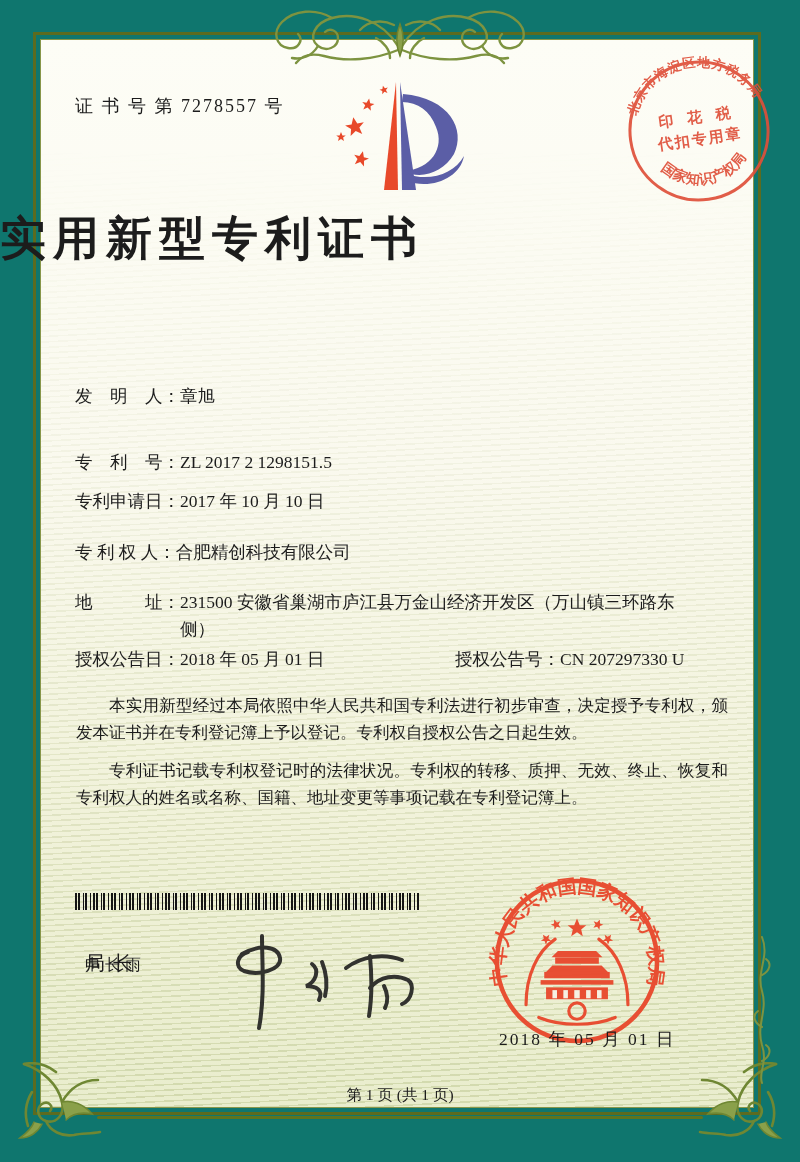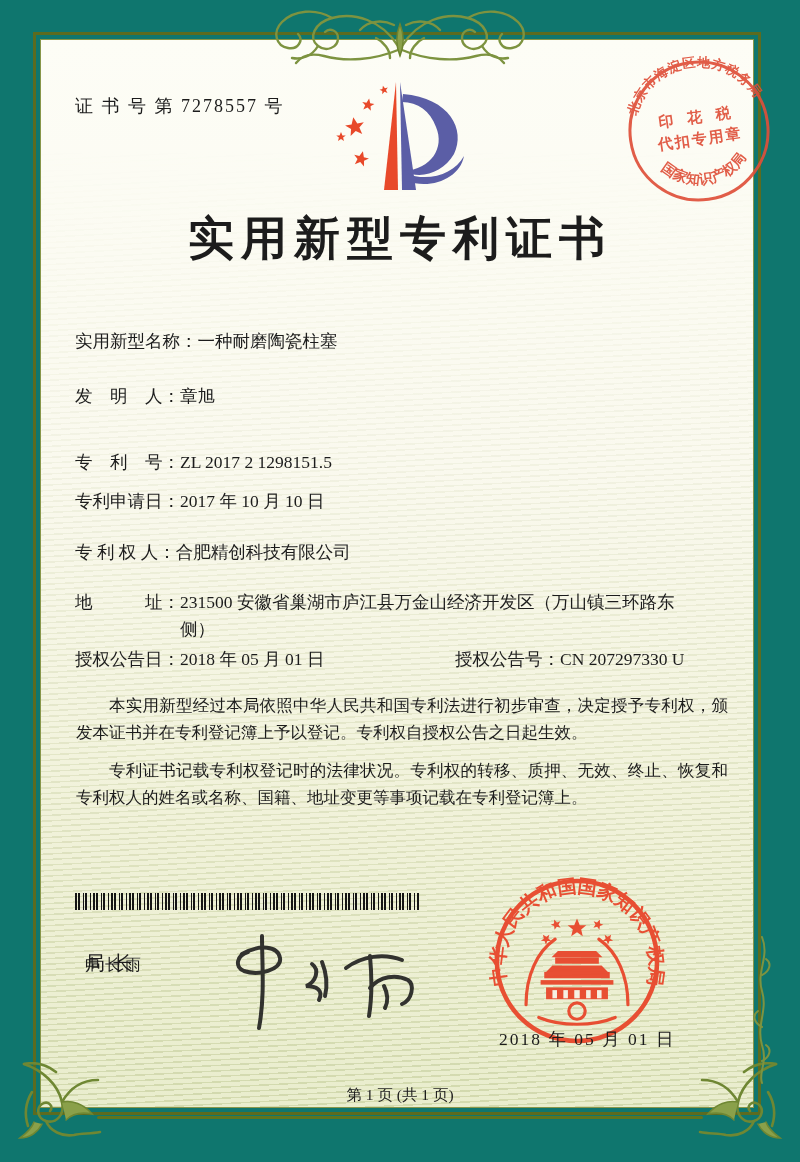--- a/index.html
+++ b/index.html
@@ -33,21 +33,21 @@
   .bottom-rule{
     position:absolute;left:97px;top:1116px;width:606px;height:3px;
     background:#5e7420;border-radius:2px;z-index:2;
   }
   .ornament{position:absolute;z-index:2;}
   
   .content{position:absolute;left:0;top:0;width:800px;height:1162px;z-index:3;color:#1c1c1c;}
   .cert-number{position:absolute;left:75px;top:94px;font-size:18px;letter-spacing:2px;}
   .logo{position:absolute;left:332px;top:70px;width:150px;height:126px;}
   .tax-stamp{position:absolute;left:624px;top:56px;width:150px;height:150px;opacity:.92;}
-  .doc-title{position:absolute;left:0;top:208px;width:100%;text-align:center;
+  .doc-title{position:absolute;left:0;top:208px;width:100%;
     font-size:46px;font-weight:bold;letter-spacing:7px;}
   .field-row{position:absolute;left:75px;display:flex;font-size:17.5px;line-height:27px;}
   .flabel{white-space:pre;flex:none;}
   .fvalue{white-space:pre-wrap;}
   .row-addr .fvalue{max-width:500px;}
   .row-grant-no{position:absolute;left:455px;display:flex;font-size:17.5px;line-height:27px;}
   .paragraphs{position:absolute;left:64px;top:681px;width:676px;font-size:16.5px;
     line-height:26.5px;text-align:justify;}
   .paragraphs p{margin:12px;text-indent:2em;}
   .barcode{
@@ -162,24 +162,20 @@
         <text x="75" y="66" text-anchor="middle" font-size="15" font-weight="bold" letter-spacing="5">印 花 税</text>
         <text x="75" y="88" text-anchor="middle" font-size="15" font-weight="bold" letter-spacing="2">代扣专用章</text>
         <text font-size="14" font-weight="bold">
           <textPath href="#stampBottom" startOffset="50%" text-anchor="middle">国家知识产权局</textPath>
         </text>
       </g>
     </svg>
 
     <div class="doc-title">实用新型专利证书</div>
 
-    <div class="field-row" style="top:328px;">
-      <span class="flabel">实用新型名称：</span>
-      <span class="fvalue">一种耐磨陶瓷柱塞</span>
-    </div>
     <div class="field-row" style="top:383px;">
       <span class="flabel">发　明　人：</span>
       <span class="fvalue">章旭</span>
     </div>
     <div class="field-row" style="top:449px;">
       <span class="flabel">专　利　号：</span>
       <span class="fvalue">ZL 2017 2 1298151.5</span>
     </div>
     <div class="field-row" style="top:488px;">
       <span class="flabel">专利申请日：</span>

